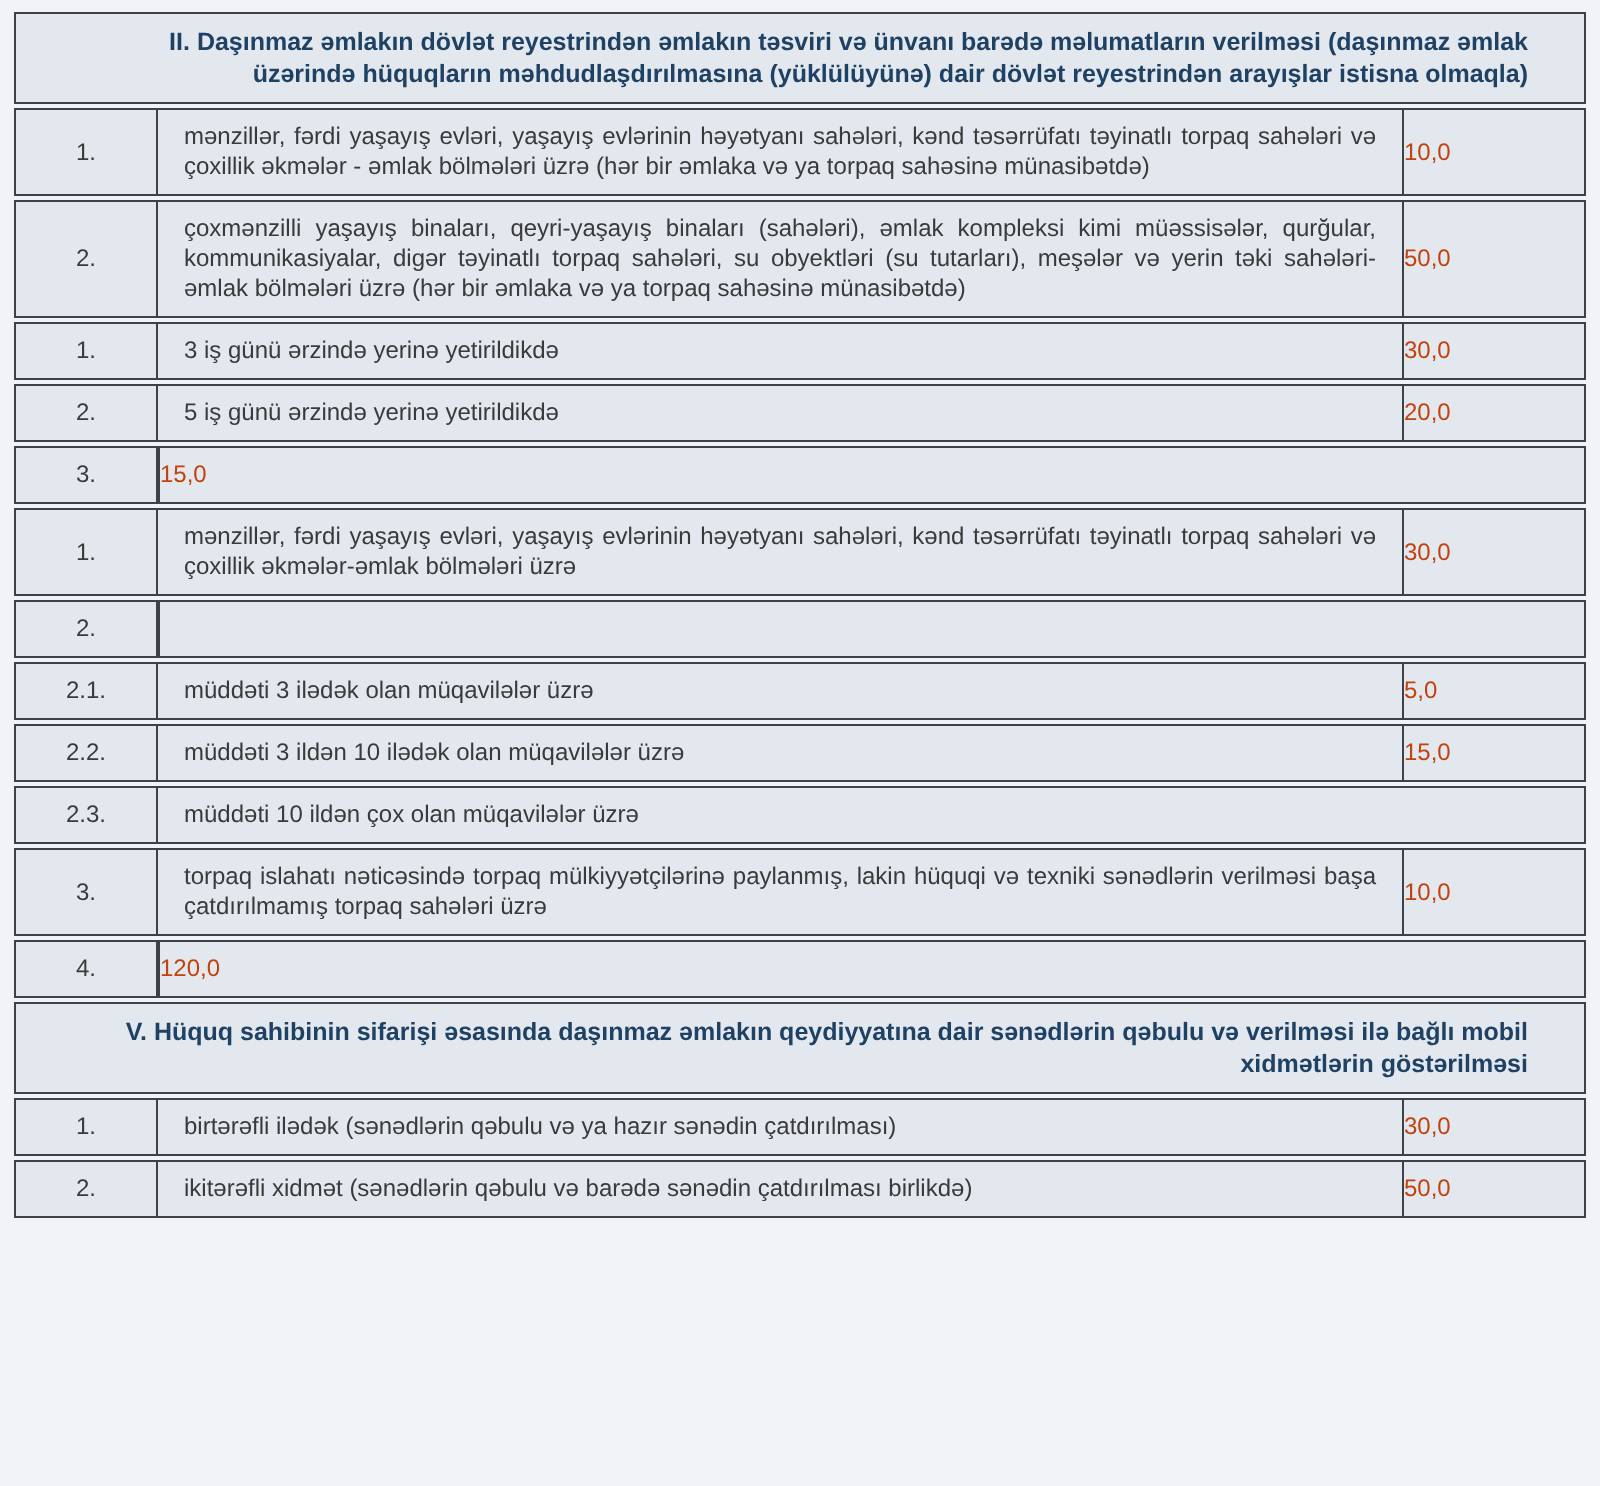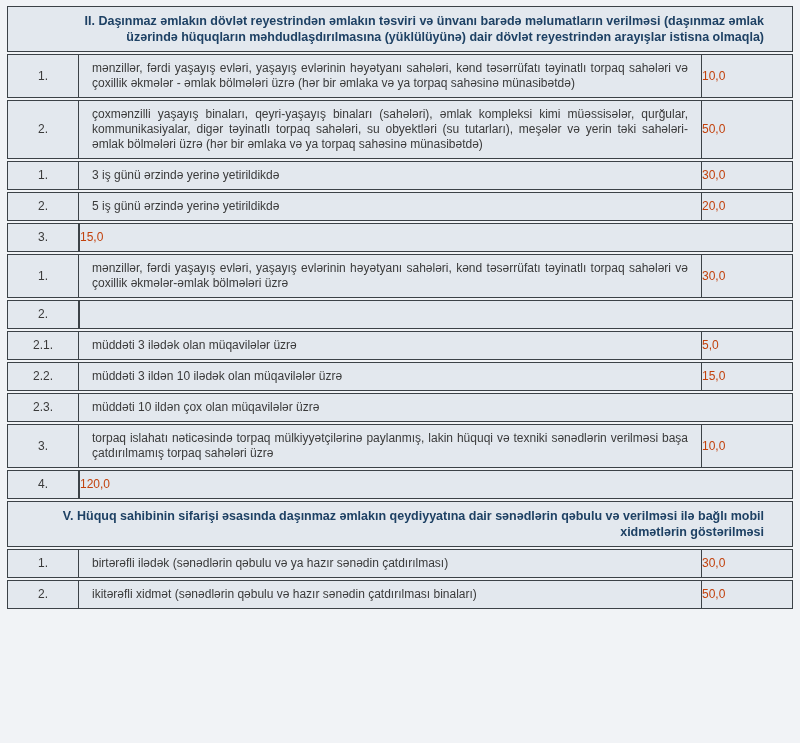--- a/index.html
+++ b/index.html
@@ -235,19 +235,19 @@
     <div class="cell cell-val">
       <span>30,0</span>
     </div>
   </div>
 
   <div class="row-box data-row">
     <div class="cell cell-num">
       <span>2.</span>
     </div>
     <div class="cell cell-desc">
-      <span class="desc-text">ikitərəfli xidmət (sənədlərin qəbulu və hazır sənədin çatdırılması binaları)</span>
+      <span class="desc-text">ikitərəfli xidmət (sənədlərin qəbulu və barədə sənədin çatdırılması birlikdə)</span>
     </div>
     <div class="cell cell-val">
       <span>50,0</span>
     </div>
   </div>
 </div>
 
 </body></html>

